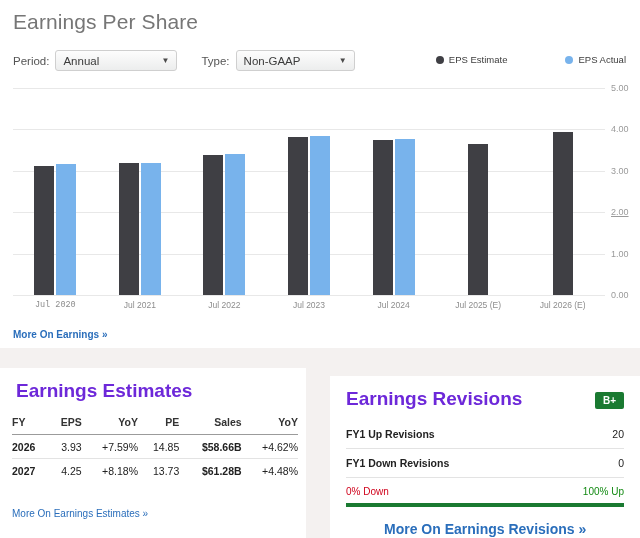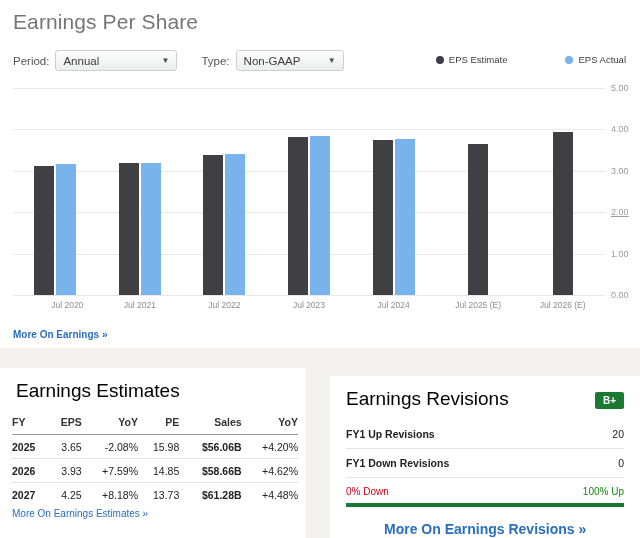--- a/index.html
+++ b/index.html
@@ -55,21 +55,21 @@
   }
   .select-box .caret {
     position: absolute;
     right: 7px; top: 50%;
     transform: translateY(-50%);
     font-size: 8px;
     color: #4a4a4a;
     line-height: 1;
   }
   #sel-period { width: 122px; }
-  #sel-type   { width: 108px; }
+  #sel-type   { width: 119px; }
   #type-label { margin-left: 24px; }
 
   
   #legend {
     position: absolute;
     right: 14px; top: 54px;
     display: flex;
     align-items: center;
     gap: 14px;
   }
@@ -149,22 +149,22 @@
   #panel-revisions {
     position: absolute;
     left: 330px; top: 376px;
     width: 310px; height: 170px;
     background: #ffffff;
   }
   .panel-title {
     position: absolute;
     left: 16px; top: 12px;
     font-size: 19px;
-    color: #000000;
-    font-weight: normal;
+    color: #6d28d9;
+    font-weight: bold;
   }
 
   
   #est-table {
     position: absolute;
     left: 12px; top: 48px;
     width: 286px;
     border-collapse: collapse;
     font-size: 10.5px;
   }
@@ -329,21 +329,21 @@
         <div class="bar-group single" style="left: 528.714px; width: 42px;">
           <div class="bar est" style="height: 162.702px; background: rgb(63, 63, 68);"></div>
         </div>
       </div>
   <div class="ytick" style="top: 207px;">0.00</div>
       <div class="ytick" style="top: 165.6px;">1.00</div>
       <div class="ytick" style="top: 124.2px; text-decoration: underline;">2.00</div>
       <div class="ytick" style="top: 82.8px;">3.00</div>
       <div class="ytick" style="top: 41.4px;">4.00</div>
       <div class="ytick" style="top: 0px;">5.00</div>
-      <div class="xtick" style="left: 12px; width: 84.5714px;">Jul 2020</div>
+      <div class="xtick" style="left: 0px; width: 84.5714px; font-family: Liberation Mono, monospace;">Jul 2020</div>
       <div class="xtick" style="left: 84.5714px; width: 84.5714px;">Jul 2021</div>
       <div class="xtick" style="left: 169.143px; width: 84.5714px;">Jul 2022</div>
       <div class="xtick" style="left: 253.714px; width: 84.5714px;">Jul 2023</div>
       <div class="xtick" style="left: 338.286px; width: 84.5714px;">Jul 2024</div>
       <div class="xtick" style="left: 422.857px; width: 84.5714px;">Jul 2025 (E)</div>
       <div class="xtick" style="left: 507.429px; width: 84.5714px;">Jul 2026 (E)</div>
     </div>
 
   <a id="more-earnings">More On Earnings »</a>
 </div>
@@ -355,28 +355,20 @@
         <tr>
           <th>FY</th>
           <th>EPS</th>
           <th>YoY</th>
           <th>PE</th>
           <th>Sales</th>
           <th>YoY</th>
         </tr>
       </thead>
     <tbody>
-        <tr>
-          <td class="fy">2025</td>
-          <td class="">3.65</td>
-          <td class="neg">-2.08%</td>
-          <td class="">15.98</td>
-          <td class="fy">$56.06B</td>
-          <td class="pos">+4.20%</td>
-        </tr>
         <tr>
           <td class="fy">2026</td>
           <td class="">3.93</td>
           <td class="pos">+7.59%</td>
           <td class="">14.85</td>
           <td class="fy">$58.66B</td>
           <td class="pos">+4.62%</td>
         </tr>
         <tr>
           <td class="fy">2027</td>

